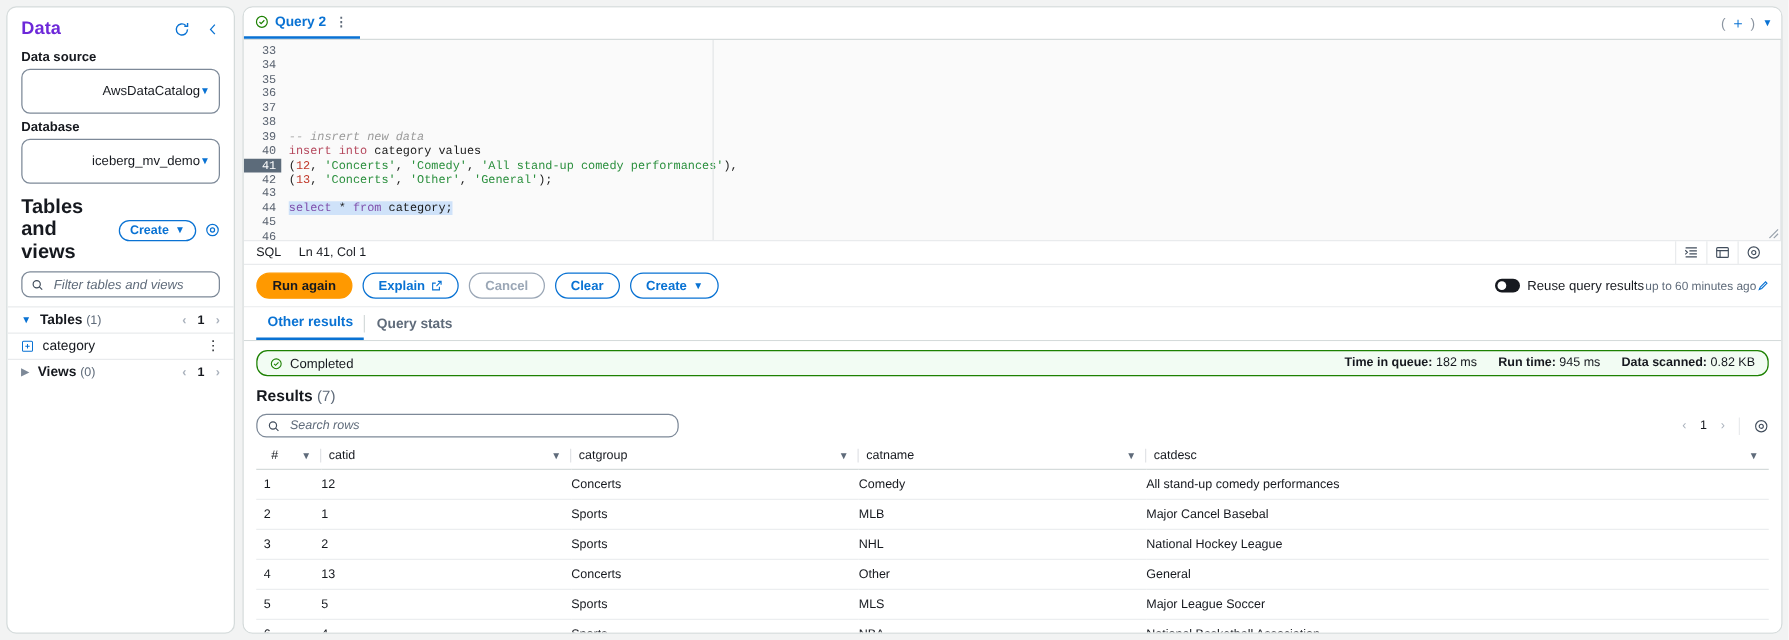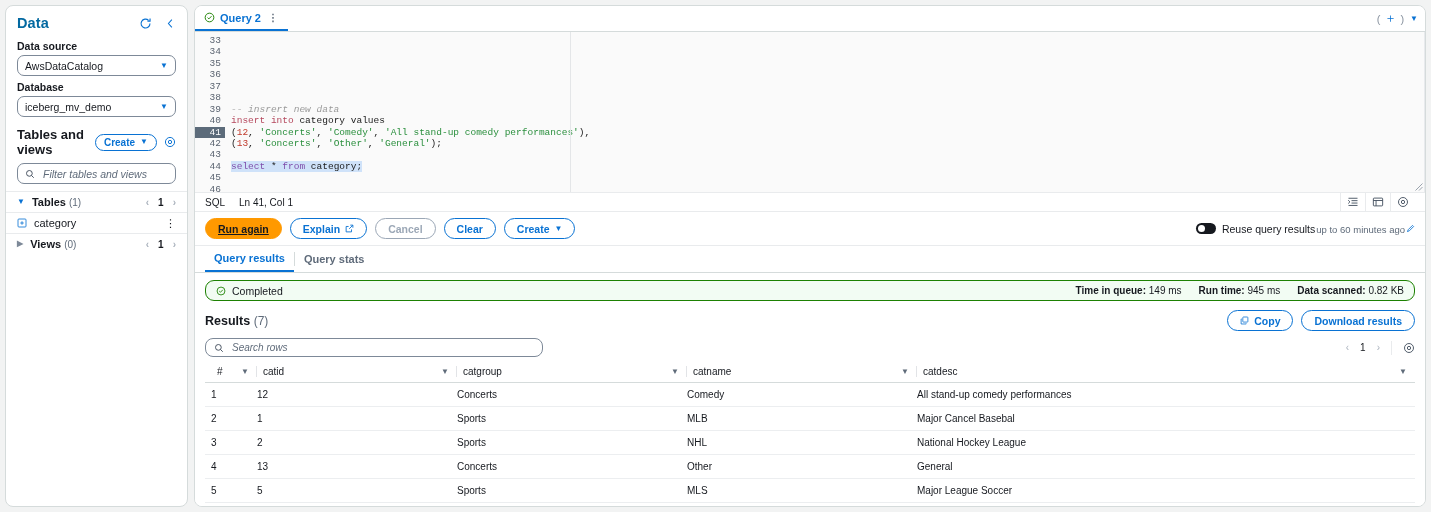--- a/index.html
+++ b/index.html
@@ -19,39 +19,39 @@
     background: #ffffff;
     border: 1px solid #d5dbdb;
     border-radius: 8px;
     position: relative;
     flex: 0 0 183px;
   }
   .sb-head {
     display: flex; align-items: center; justify-content: space-between;
     padding: 9px 11px 4px 11px;
   }
-  .sb-title { font-size: 14.5px; font-weight: bold; color: #0369a1; letter-spacing: .1px; }
+  .sb-title { font-size: 14.5px; font-weight: bold; color: #6d28d9; letter-spacing: .1px; }
   .sb-head-icons { display: flex; align-items: center; gap: 13px; }
   .ic-btn { color: #0972d3; cursor: pointer; line-height: 0; display: inline-flex; }
 
   .sb-field { padding: 0 11px; }
   .sb-label { font-size: 10.5px; font-weight: bold; color: #16191f; margin: 5px 0 3px; }
   .sb-select {
-    height: 21px; border: 1px solid #7d8998; border-radius: 7px;
+    height: 36px; border: 1px solid #7d8998; border-radius: 7px;
     background: #fff; display: flex; align-items: center;
-    padding: 0 7px; font-size: 10.5px; color: #16191f; justify-content: space-between;
+    padding: 0 7px; font-size: 10.5px; color: #16191f; justify-content: flex-end;
     cursor: pointer;
   }
   .caret-blue { color: #0972d3; font-size: 8px; line-height: 1; }
 
   .sb-tv {
     display: flex; align-items: center; gap: 7px;
     padding: 10px 11px 6px 11px;
   }
-  .sb-tv-title { font-size: 13px; font-weight: bold; color: #16191f; flex: 1; }
+  .sb-tv-title { font-size: 16px; font-weight: bold; color: #16191f; flex: 1; }
   .btn-create-sm {
     border: 1px solid #0972d3; color: #0972d3; border-radius: 12px;
     font-size: 10px; font-weight: bold; padding: 2px 8px; background: #fff;
     display: inline-flex; align-items: center; gap: 5px; cursor: pointer; white-space: nowrap;
   }
   .gear-sb { color: #0972d3; line-height: 0; cursor: pointer; }
 
   .sb-search {
     margin: 0 11px 7px; height: 21px; border: 1px solid #7d8998; border-radius: 7px;
     display: flex; align-items: center; gap: 6px; padding: 0 7px; background: #fff;
@@ -155,21 +155,21 @@
   
   .actionbar {
     height: 34px; display: flex; align-items: center; padding: 0 10px;
     border-bottom: 1px solid #e9ebed; background: #fff; gap: 8px;
   }
   .btn {
     height: 21px; border-radius: 12px; font-size: 10.5px; font-weight: bold;
     display: inline-flex; align-items: center; justify-content: center; gap: 5px;
     padding: 0 12px; cursor: pointer; white-space: nowrap;
   }
-  .btn-primary { background: #ff9900; color: #16191f; border: 1px solid #ff9900; text-decoration: underline; }
+  .btn-primary { background: #ff9900; color: #16191f; border: 1px solid #ff9900; }
   .btn-normal { background: #fff; color: #0972d3; border: 1px solid #0972d3; }
   .btn-disabled { background: #fff; color: #9ba7b6; border: 1px solid #9ba7b6; }
 
   .ab-right { margin-left: auto; display: flex; flex-direction: row; align-items: flex-end; gap: 1px; }
   .toggle-row { display: flex; align-items: center; gap: 6px; font-size: 10.5px; color: #16191f; }
   .toggle {
     width: 20px; height: 11px; border-radius: 6px; background: #16191f; position: relative;
     cursor: pointer; flex: 0 0 20px;
   }
   .toggle .knob {
@@ -461,72 +461,58 @@
             <svg width="9" height="9" viewBox="0 0 16 16" fill="none" stroke="#0972d3" stroke-width="1.5">
               <path d="M2.5 13.5 4 10 11.5 2.5 13.5 4.5 6 12z"></path>
             </svg>
           </span>
         </div>
       </div>
     </div>
 
     <div class="restabs">
       <div class="rtab active">
-        <span>Query results</span>
+        <span>Other results</span>
       </div>
       <div class="rtab-div"></div>
       <div class="rtab">
         <span>Query stats</span>
       </div>
     </div>
 
     <div class="resbody">
 
       <div class="alert">
         <span class="chk">
           <svg width="10" height="10" viewBox="0 0 16 16" fill="none" stroke="#1d8102" stroke-width="1.4">
             <circle cx="8" cy="8" r="6.3"></circle>
               <path d="M5.2 8.2 7.1 10l3.8-3.9"></path>
           </svg>
         </span>
         <span>Completed</span>
         <span class="alert-metrics">
           <span>
             <b>Time in queue:</b>
-            <span class="val">149 ms</span>
+            <span class="val">182 ms</span>
           </span>
           <span>
             <b>Run time:</b>
             <span class="val">945 ms</span>
           </span>
           <span>
             <b>Data scanned:</b>
             <span class="val">0.82 KB</span>
           </span>
         </span>
       </div>
 
       <div class="res-head">
         <div class="res-title">
           <span>Results</span>
           <span class="cnt">(7)</span>
-        </div>
-        <div class="res-head-right">
-          <div class="btn btn-normal">
-            <span>
-              <svg width="9" height="9" viewBox="0 0 16 16" fill="none" stroke="#0972d3" stroke-width="1.4">
-                <rect x="5" y="1.8" width="9" height="9" rx="1"></rect>
-                  <path d="M11 13.2v1H2v-9h1"></path>
-              </svg>
-            </span>
-            <span>Copy</span>
-          </div>
-          <div class="btn btn-normal">
-            <span>Download results</span>
-          </div>
         </div>
       </div>
 
       <div class="searchrow">
         <div class="tbl-search">
           <span>
             <svg width="10" height="10" viewBox="0 0 16 16" fill="none" stroke="#414d5c" stroke-width="1.5">
               <circle cx="7" cy="7" r="4.6"></circle>
                 <path d="M10.4 10.4 14 14"></path>
             </svg>

